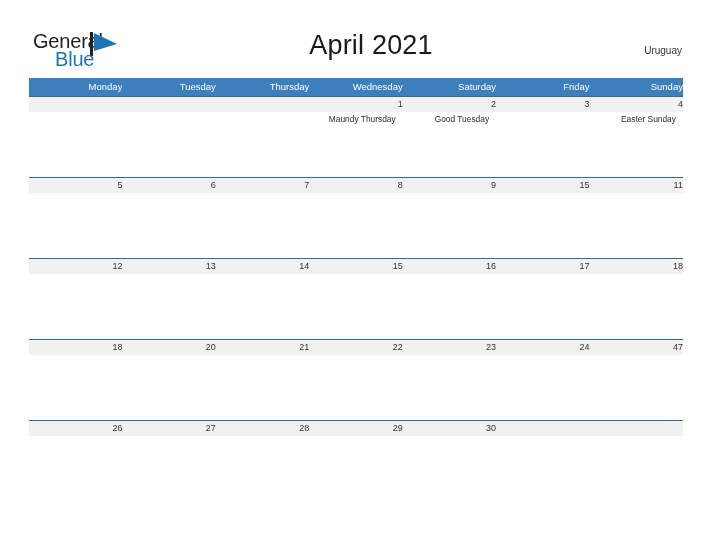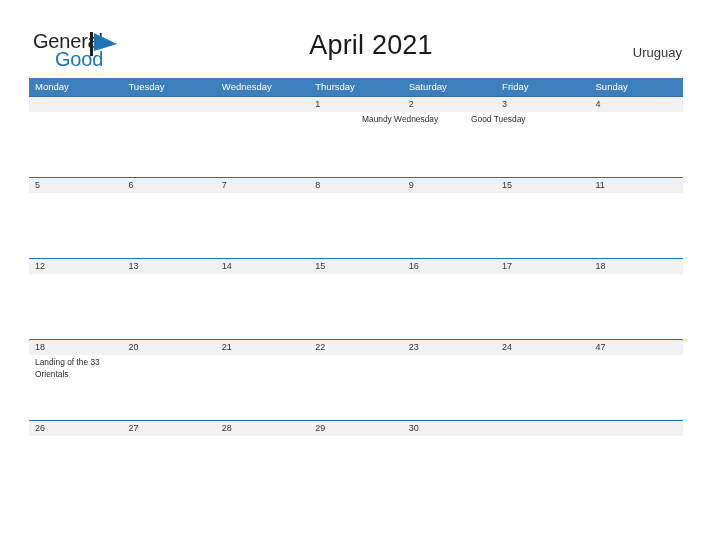--- a/index.html
+++ b/index.html
@@ -70,30 +70,31 @@
     color: #1a1a1a;
     font-weight: 400;
     letter-spacing: 0.2px;
     margin-left: 15px;
   }
 
   .country {
     position: absolute;
     right: 30px;
     top: 45px;
-    font-size: 13px;
+    font-size: 10px;
     color: #333333;
   }
 
   
   .grid {
     position: absolute;
     left: 29px;
     top: 78px;
     width: 654px;
+    text-align: right;
   }
 
   .weekday-row {
     display: flex;
     width: 654px;
     height: 18px;
     background: #3d7ebc;
   }
   .weekday-cell {
     flex: 1 1 0;
@@ -152,58 +153,59 @@
   <div class="header">
 
     <div class="logo">
       <span class="logo-general">General</span>
       <span class="logo-flag">
         <svg width="30" height="24" viewBox="0 0 30 24" xmlns="http://www.w3.org/2000/svg">
           <rect x="0" y="0" width="3" height="24" fill="#231f20"></rect>
           <polygon points="4,1 27,12 4,19" fill="#1f74b5"></polygon>
         </svg>
       </span>
-      <span class="logo-blue">Good</span>
+      <span class="logo-blue">Blue</span>
     </div>
 
     <div class="cal-title">April 2021</div>
 
     <div class="country">Uruguay</div>
 
   </div>
 
   <div class="grid">
 
     <div class="weekday-row">
       <div class="weekday-cell">Monday</div>
       <div class="weekday-cell">Tuesday</div>
+      <div class="weekday-cell">Thursday</div>
       <div class="weekday-cell">Wednesday</div>
-      <div class="weekday-cell">Thursday</div>
       <div class="weekday-cell">Saturday</div>
       <div class="weekday-cell">Friday</div>
       <div class="weekday-cell">Sunday</div>
     </div>
 
     <div class="week-row">
       <div class="day-band">
         <div class="day-num"></div>
         <div class="day-num"></div>
         <div class="day-num"></div>
         <div class="day-num">1</div>
         <div class="day-num">2</div>
         <div class="day-num">3</div>
         <div class="day-num">4</div>
       </div>
       <div class="event-band">
         <div class="event-cell"></div>
         <div class="event-cell"></div>
         <div class="event-cell"></div>
-        <div class="event-cell">Maundy Wednesday</div>
+        <div class="event-cell">Maundy Thursday</div>
         <div class="event-cell">Good Tuesday</div>
         <div class="event-cell"></div>
+        <div class="event-cell">Easter Sunday</div>
       </div>
     </div>
 
     <div class="week-row">
       <div class="day-band">
         <div class="day-num">5</div>
         <div class="day-num">6</div>
         <div class="day-num">7</div>
         <div class="day-num">8</div>
         <div class="day-num">9</div>
@@ -246,21 +248,20 @@
       <div class="day-band">
         <div class="day-num">18</div>
         <div class="day-num">20</div>
         <div class="day-num">21</div>
         <div class="day-num">22</div>
         <div class="day-num">23</div>
         <div class="day-num">24</div>
         <div class="day-num">47</div>
       </div>
       <div class="event-band">
-        <div class="event-cell">Landing of the 33 Orientals</div>
         <div class="event-cell"></div>
         <div class="event-cell"></div>
         <div class="event-cell"></div>
         <div class="event-cell"></div>
         <div class="event-cell"></div>
         <div class="event-cell"></div>
       </div>
     </div>
 
     <div class="week-row">

